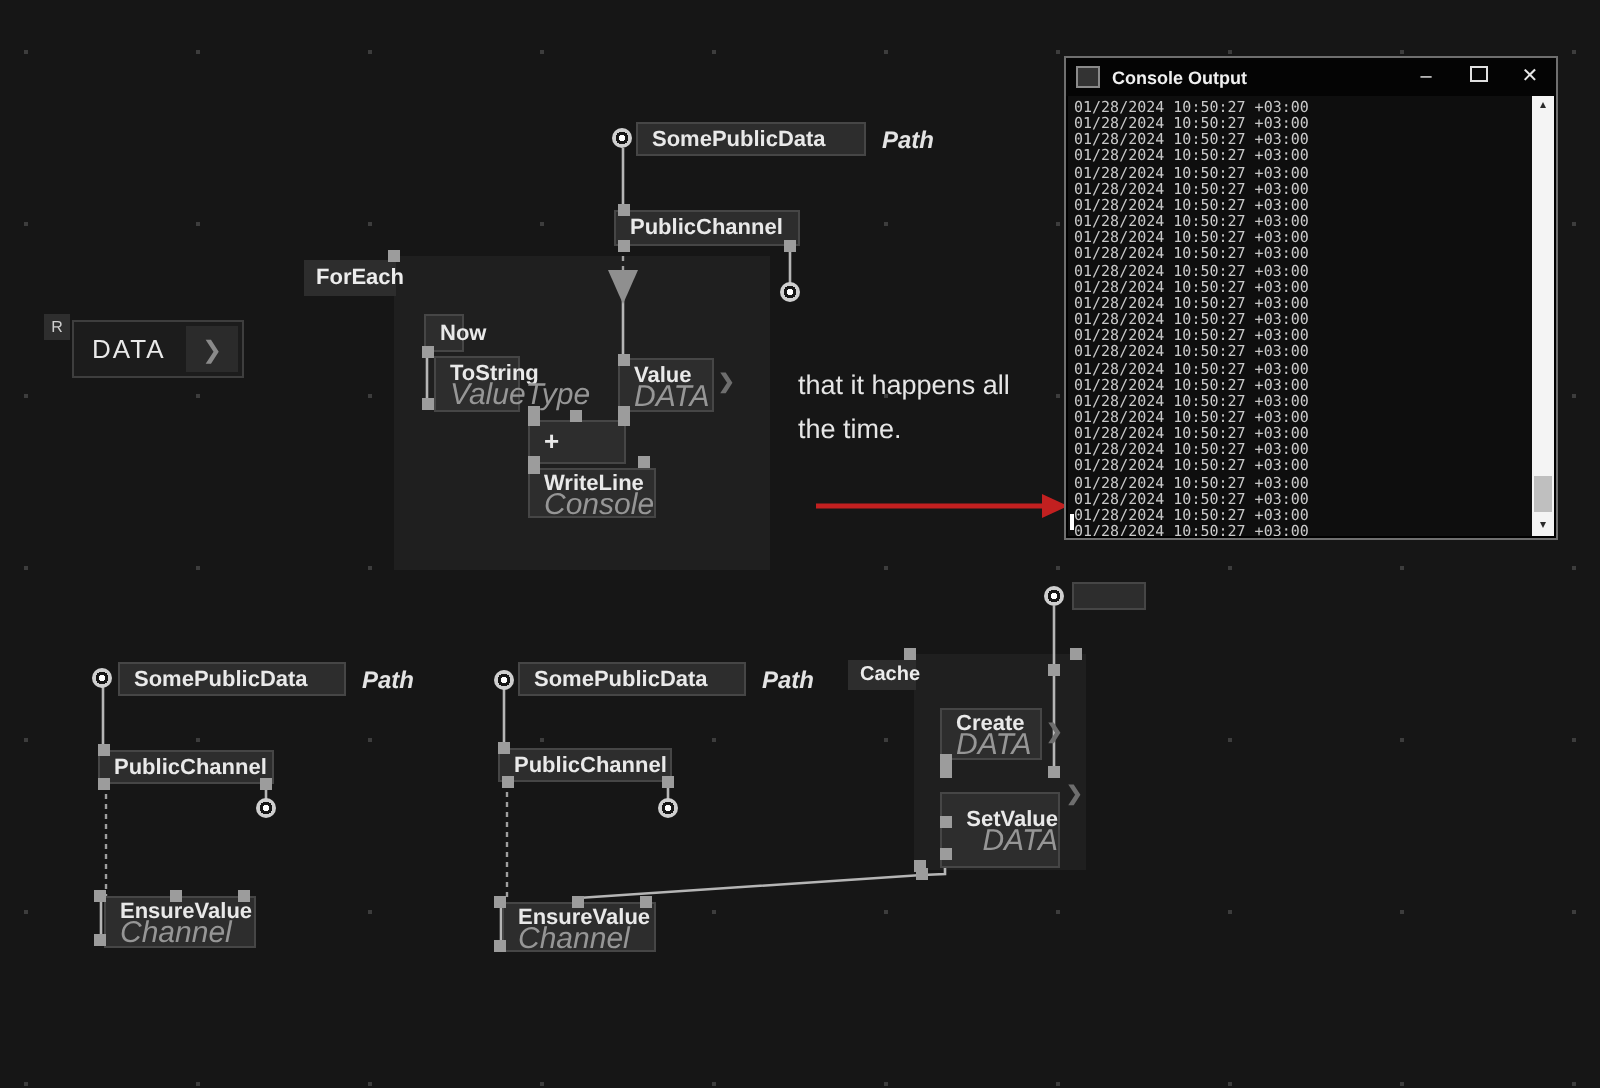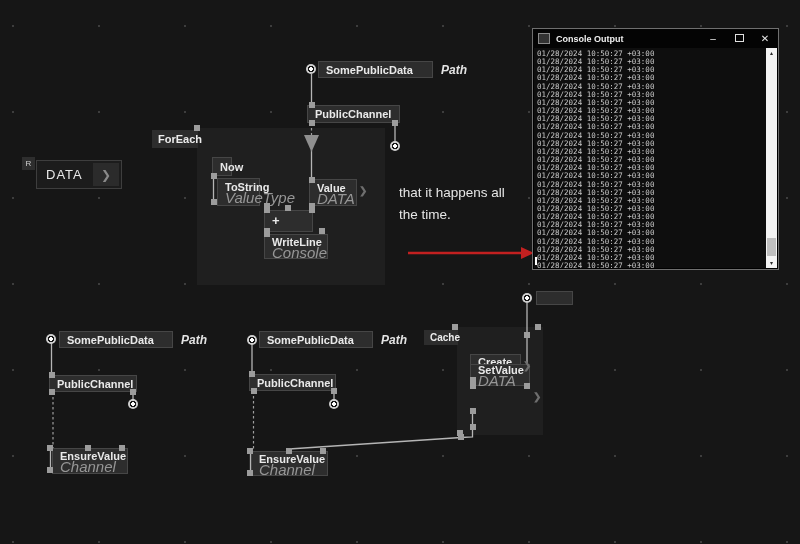--- a/index.html
+++ b/index.html
@@ -205,21 +205,21 @@
 
     <i class="cpin" style="left:522px;top:293px;"></i>
     <div class="node" style="left:536px;top:291px;width:37px;height:14px;"></div>
     <i class="pin" style="left:524px;top:332px;"></i>
     <div class="node" style="left:470px;top:354px;width:51px;height:26px;">
       <span class="n-title">Create</span>
       <span class="n-sub">DATA</span>
     </div>
     <span class="chev" style="left:523px;top:360px;">❯</span>
     <i class="pin" style="left:469.5px;top:377px;"></i>
-    <div class="node" style="left:470px;top:364px;width:60px;height:22px;">
+    <div class="node" style="left:470px;top:396px;width:60px;height:38px;text-align:right;">
       <span class="n-title">SetValue</span>
       <span class="n-sub">DATA</span>
     </div>
     <span class="chev" style="left:533px;top:391px;">❯</span>
     <i class="pin" style="left:469.5px;top:383px;"></i>
     <i class="pin" style="left:524px;top:383px;"></i>
     <i class="pin" style="left:469.5px;top:408px;"></i>
     <i class="pin" style="left:469.5px;top:424px;"></i>
     <i class="pin" style="left:458px;top:434px;"></i>
   </div>

